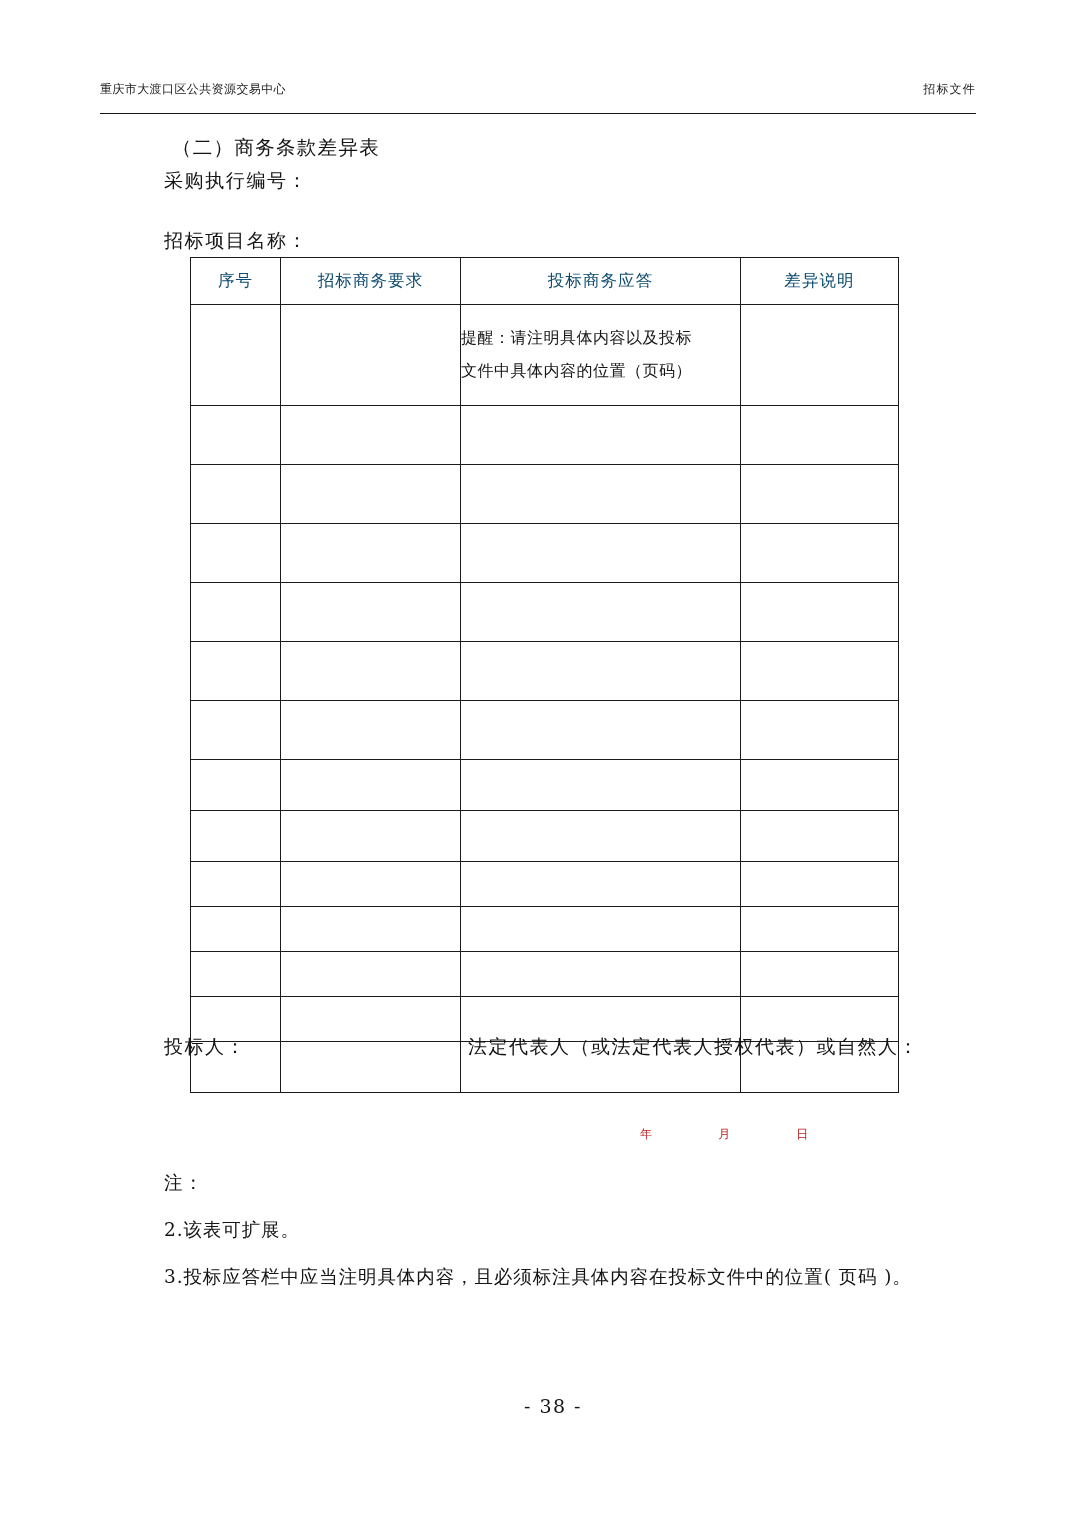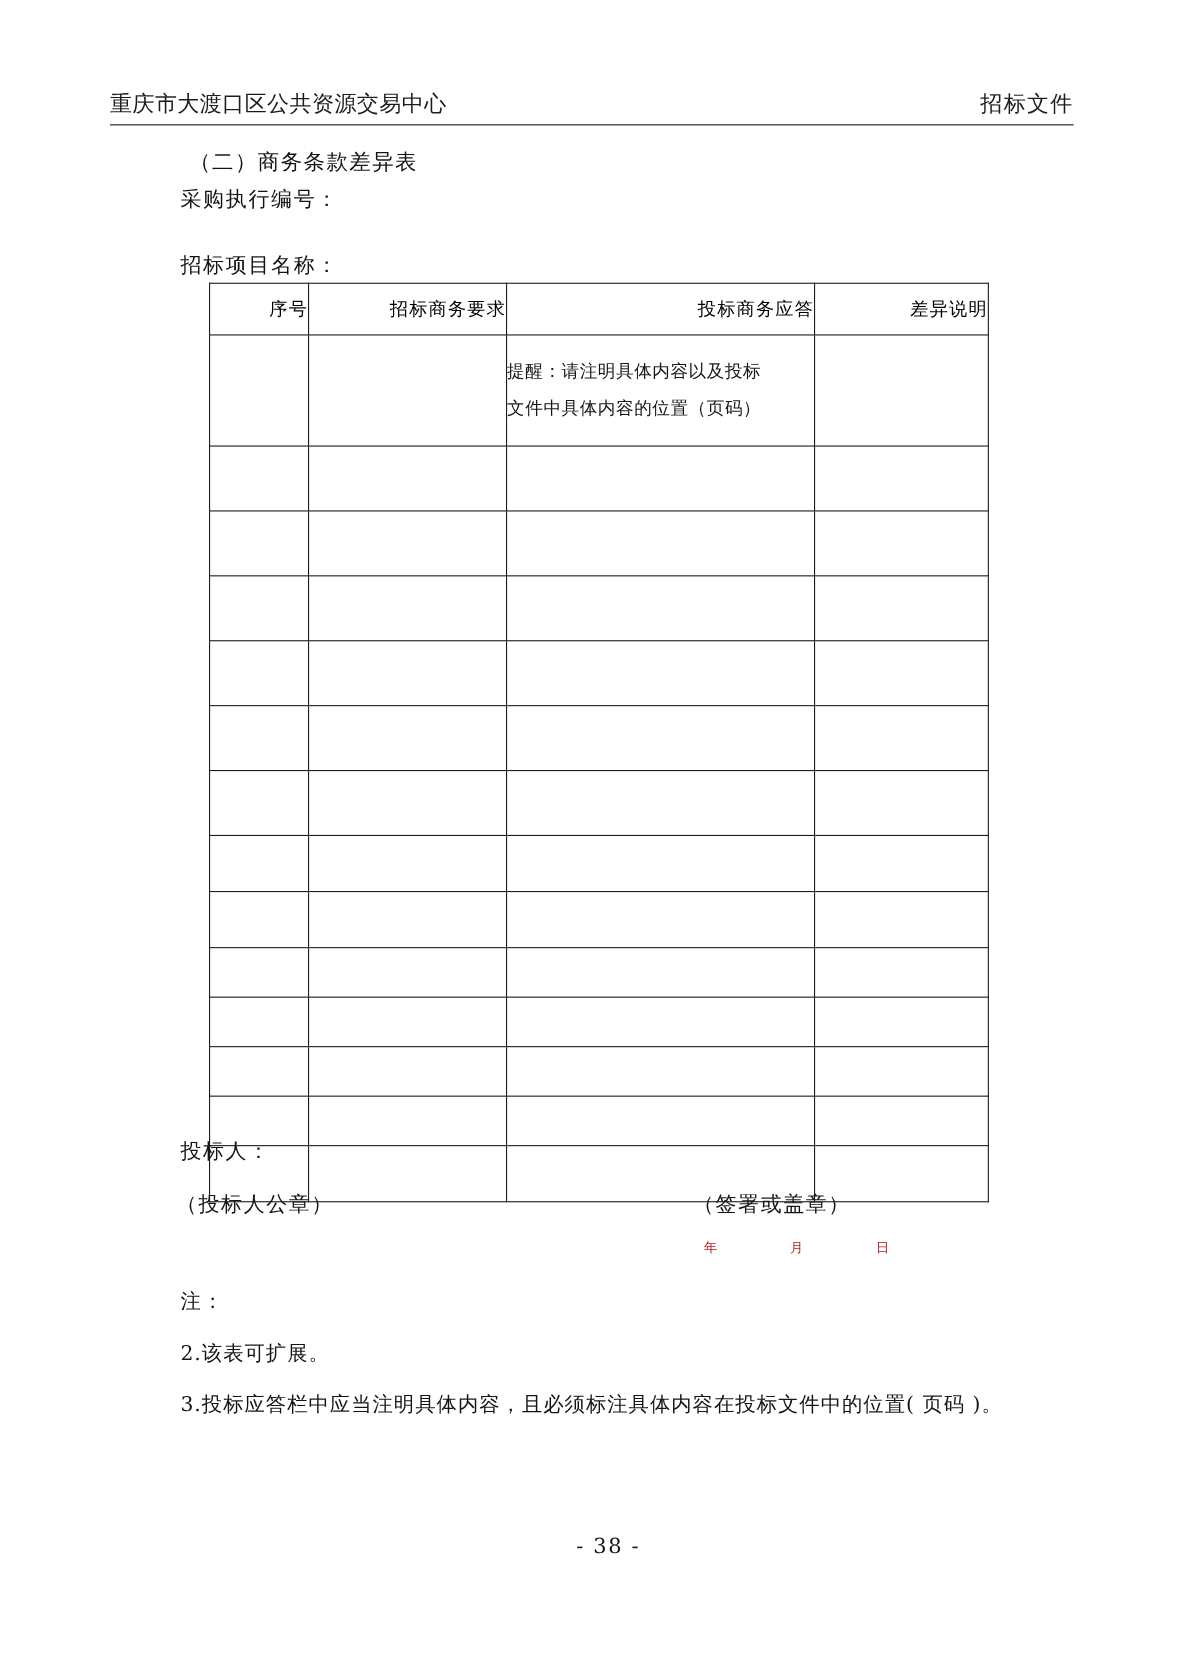--- a/index.html
+++ b/index.html
@@ -25,21 +25,21 @@
 
   
   .running-header {
     position: absolute;
     left: 100px;
     top: 82px;
     width: 876px;
     display: flex;
     justify-content: space-between;
     align-items: flex-end;
-    font-size: 20px;
+    font-size: 12px;
     line-height: 1.2;
     letter-spacing: 0.4px;
     color: #1c1c1c;
   }
   .running-header .hdr-right { letter-spacing: 1.2px; }
 
   .header-rule {
     position: absolute;
     left: 100px;
     top: 113px;
@@ -84,24 +84,24 @@
 
   .diff-table th,
   .diff-table td {
     border: 1.15px solid #1b1b1b;
     padding: 0;
     vertical-align: middle;
     font-weight: normal;
   }
   .diff-table th {
     height: 46px;
-    text-align: right;
+    text-align: center;
     font-size: 16.5px;
     letter-spacing: 1.1px;
-    color: #000000;
+    color: #0c4a6e;
   }
 
   .row-hint td { height: 100px; vertical-align: middle; }
   .hint-cell {
     text-align: left;
     padding: 0 10px 0 14px;
     font-size: 16px;
     line-height: 2.05;
     letter-spacing: 0.5px;
     color: #161616;
@@ -300,24 +300,21 @@
           <td></td>
           <td></td>
           <td></td>
           <td></td>
         </tr>
       </tbody>
   </table>
 
   <div class="sig-row-1">
     <span class="left">投标人：</span>
-  </div>
-  <div class="sig-row-2">
-    <span class="left">（投标人公章）</span>
-    <span class="right">（签署或盖章）</span>
+    <span class="right">法定代表人（或法定代表人授权代表）或自然人：</span>
   </div>
   <div class="sig-date">
     <span>年</span>
     <span class="gap"></span>
     <span>月</span>
     <span class="gap"></span>
     <span>日</span>
   </div>
 
   <div class="notes">

